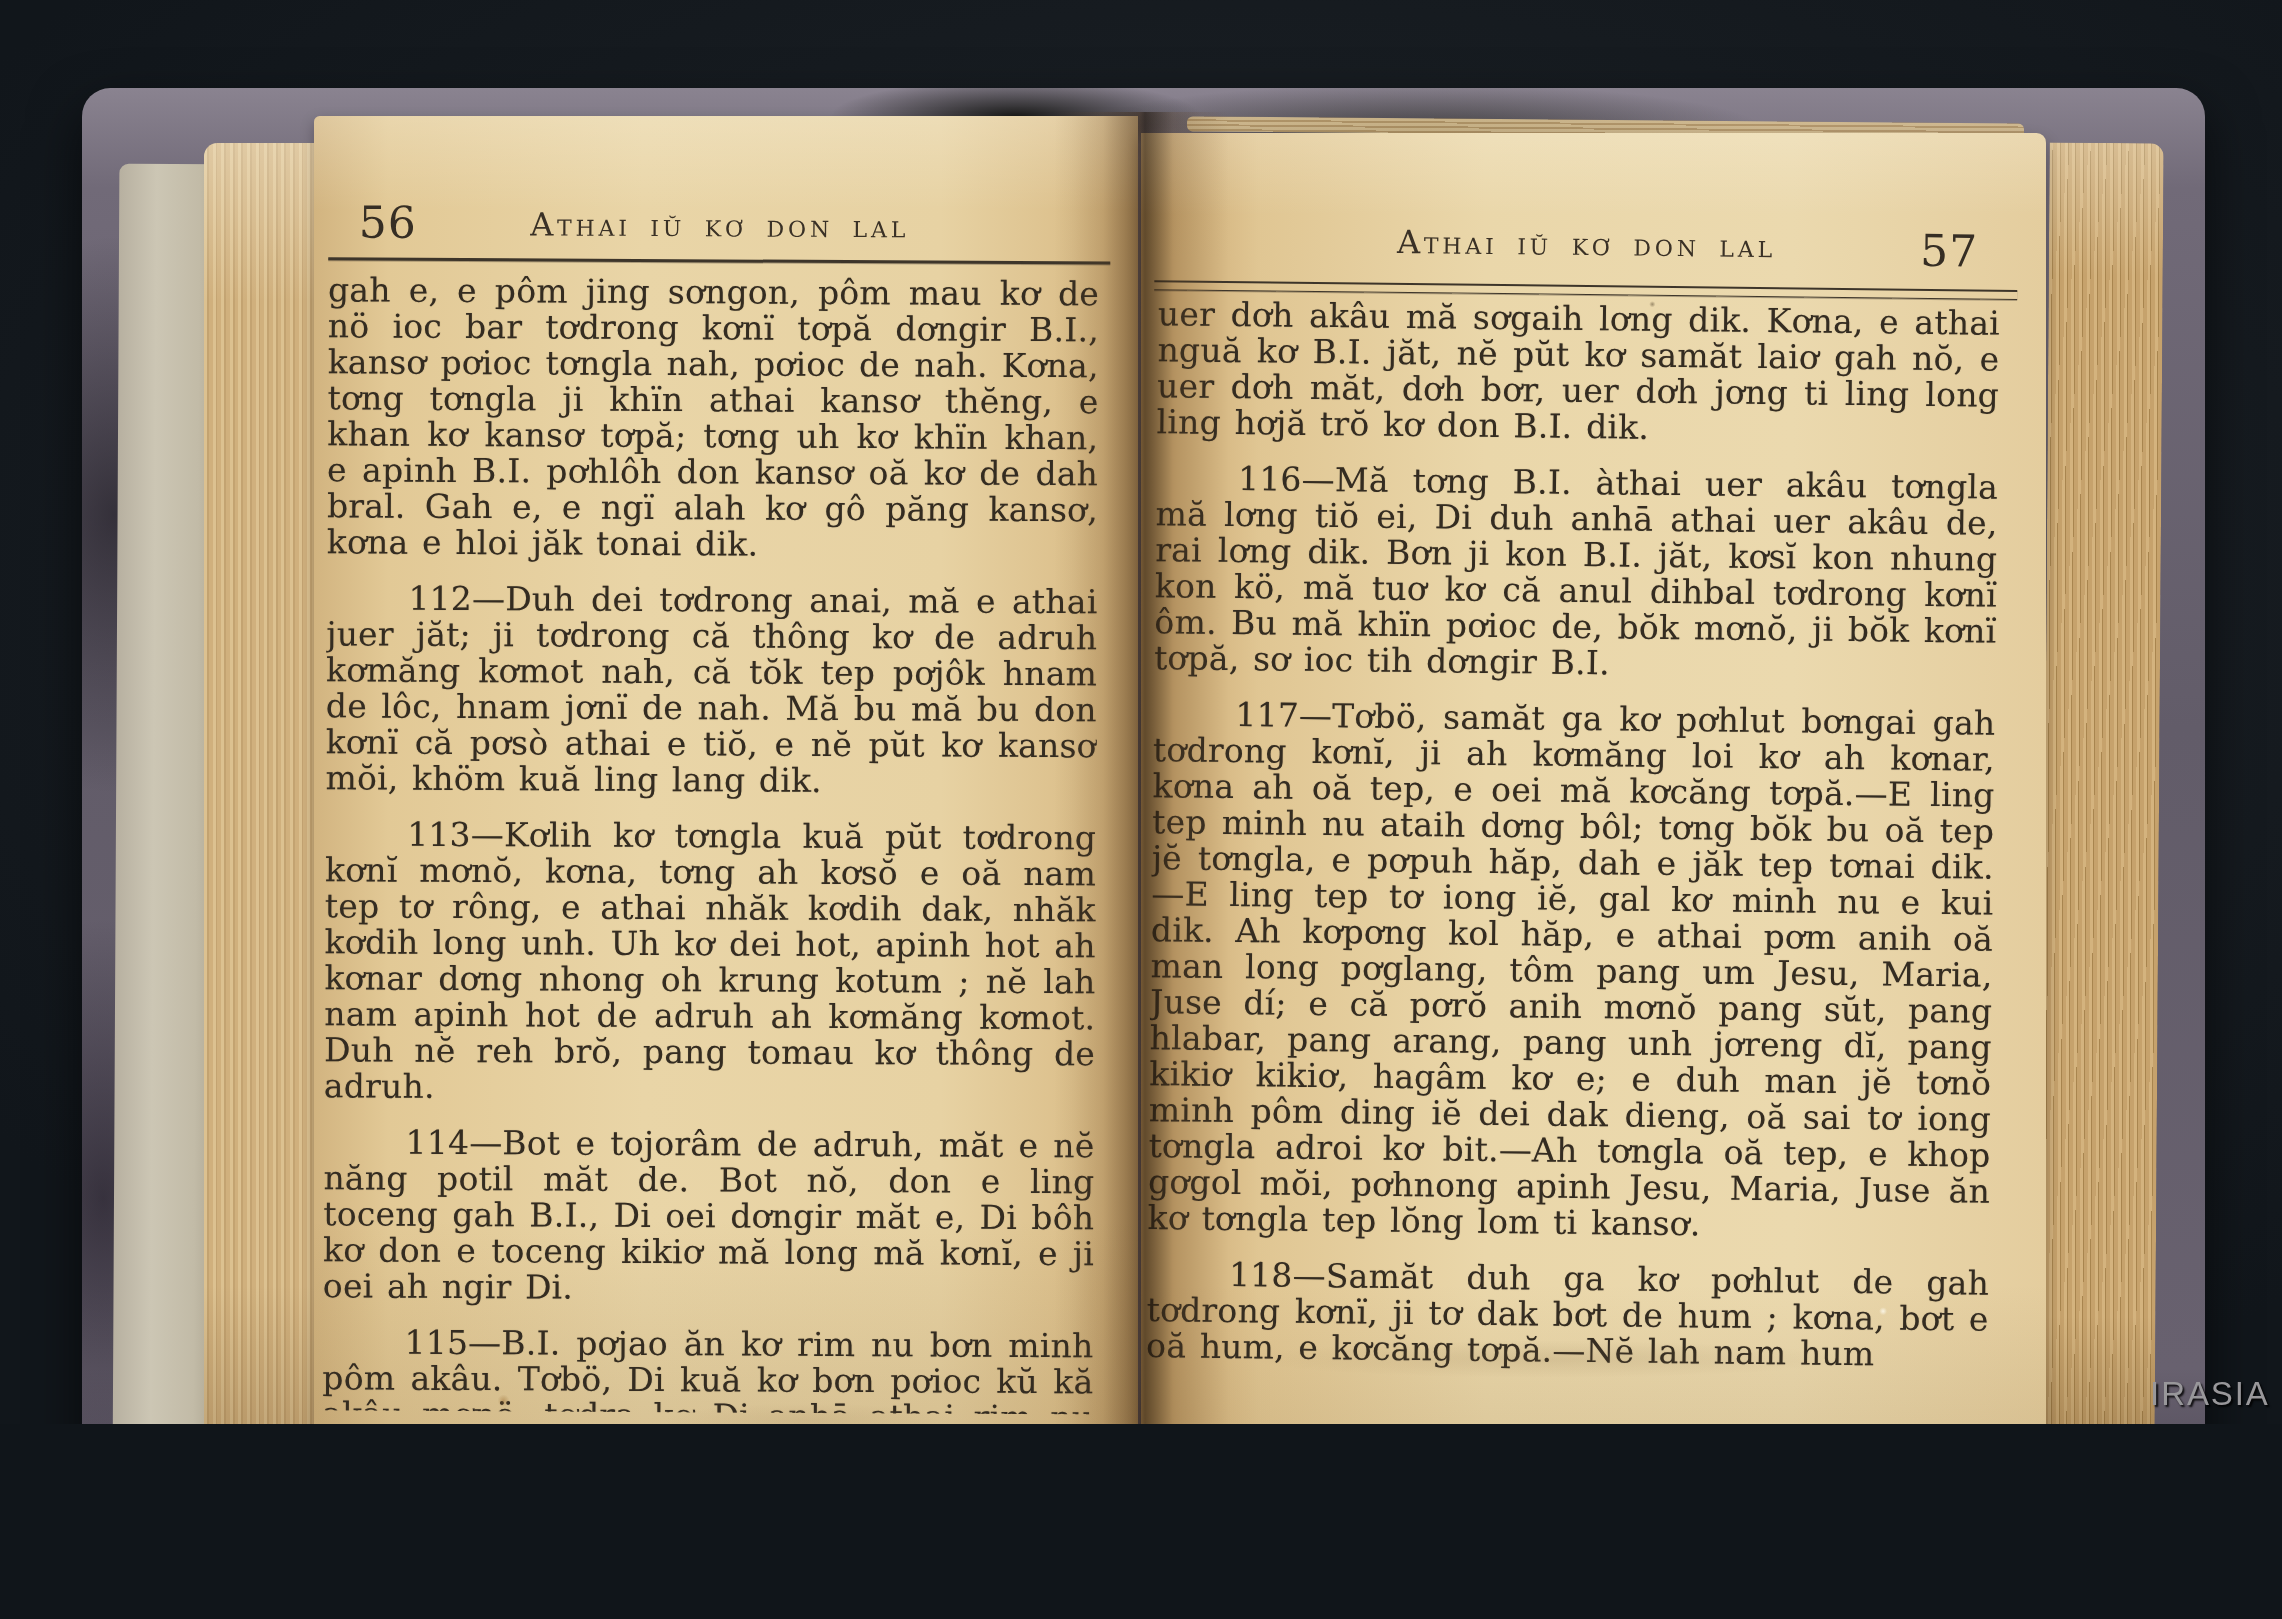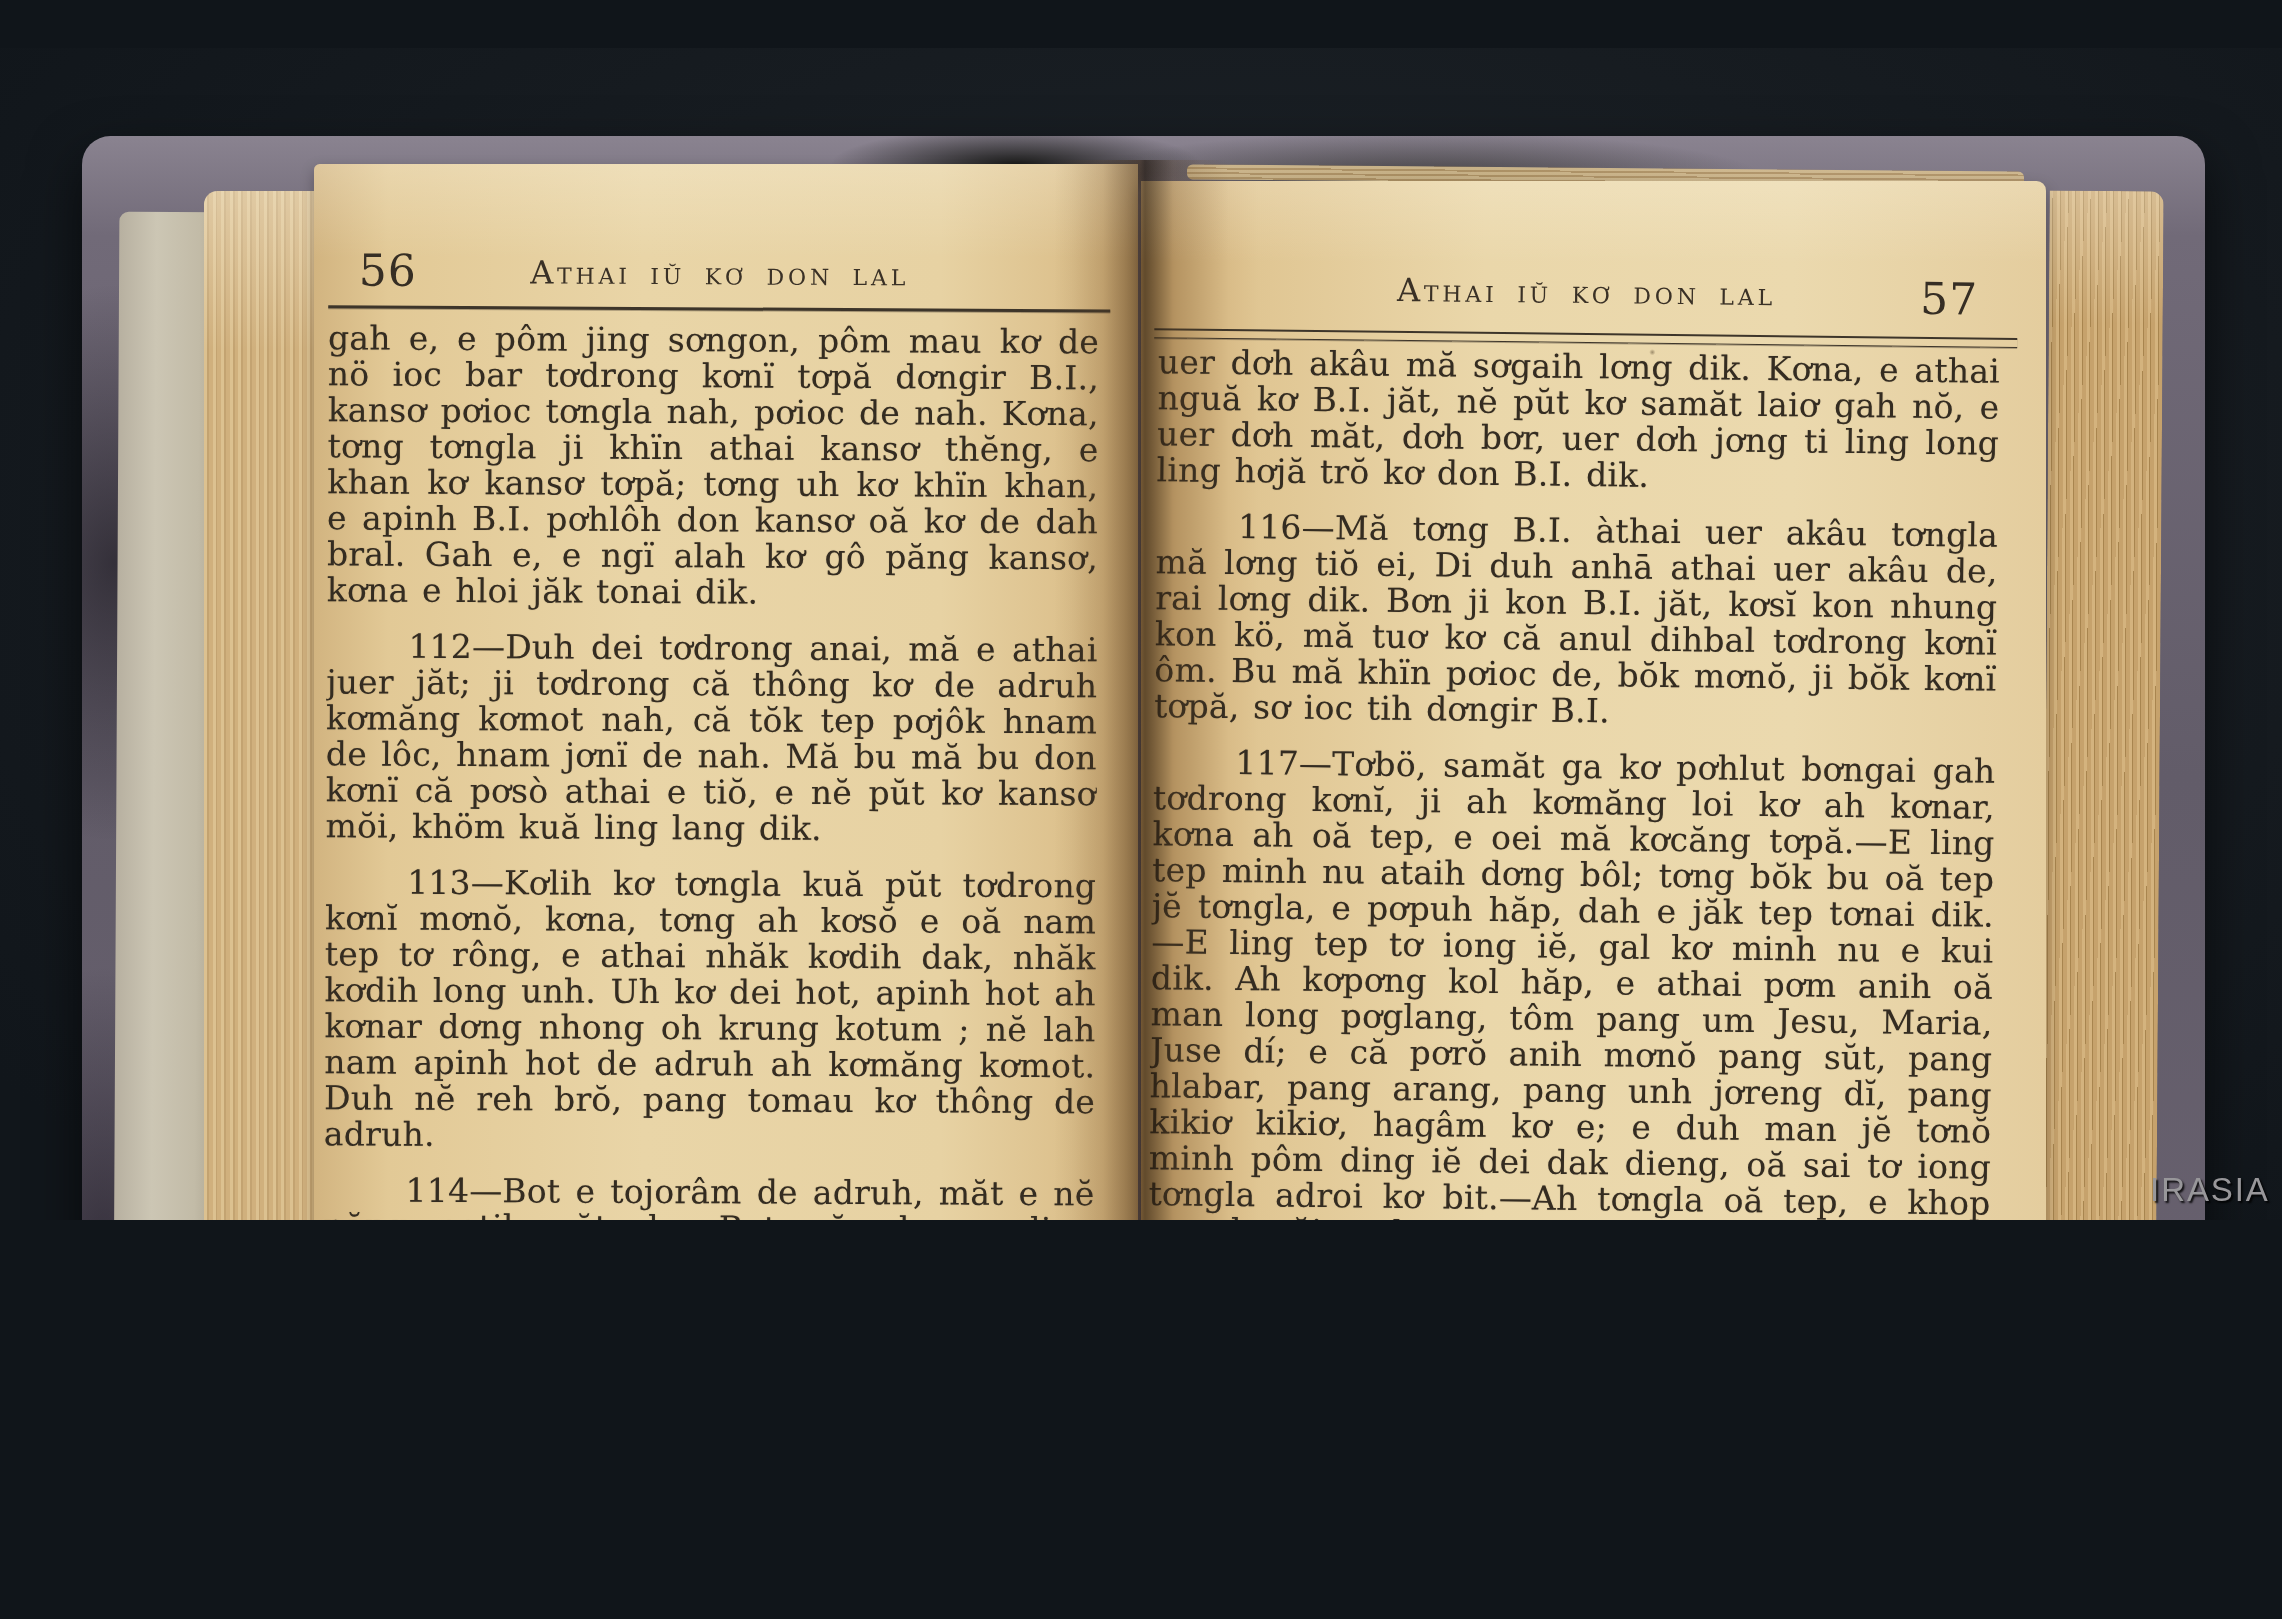--- a/index.html
+++ b/index.html
@@ -1,21 +1,20 @@
 <!DOCTYPE html>
 <html style="font-size:15px"><head>
 <meta charset="utf-8">
 <style>
   html,body{margin:0;padding:0;background:#10151a;}
   .scene{
-    position:relative;width:2283px;height:1172px;overflow:hidden;
+    position:relative;width:2283px;height:1424px;overflow:hidden;
     background:
       radial-gradient(ellipse 1522px 951px at 55% 42%, #1e242a 0%, #171c21 55%, #11161b 100%);
     font-family:"DejaVu Serif", serif;
-    margin-top:48px;
   }
   
   .cover{
     position:absolute;left:82px;top:88px;width:2123px;height:1423px;
     border-radius:28.5px;
     background:
       radial-gradient(ellipse 285px 57px at 44% 2%, rgba(8,10,6,.85), transparent 65%),
       radial-gradient(ellipse 495px 67px at 63% 3%, rgba(16,18,10,.55), transparent 70%),
       radial-gradient(ellipse 247px 399px at 1.5% 30%, rgba(10,8,14,.55), transparent 70%),
       radial-gradient(ellipse 209px 399px at 1% 78%, rgba(16,12,22,.55), transparent 70%),

